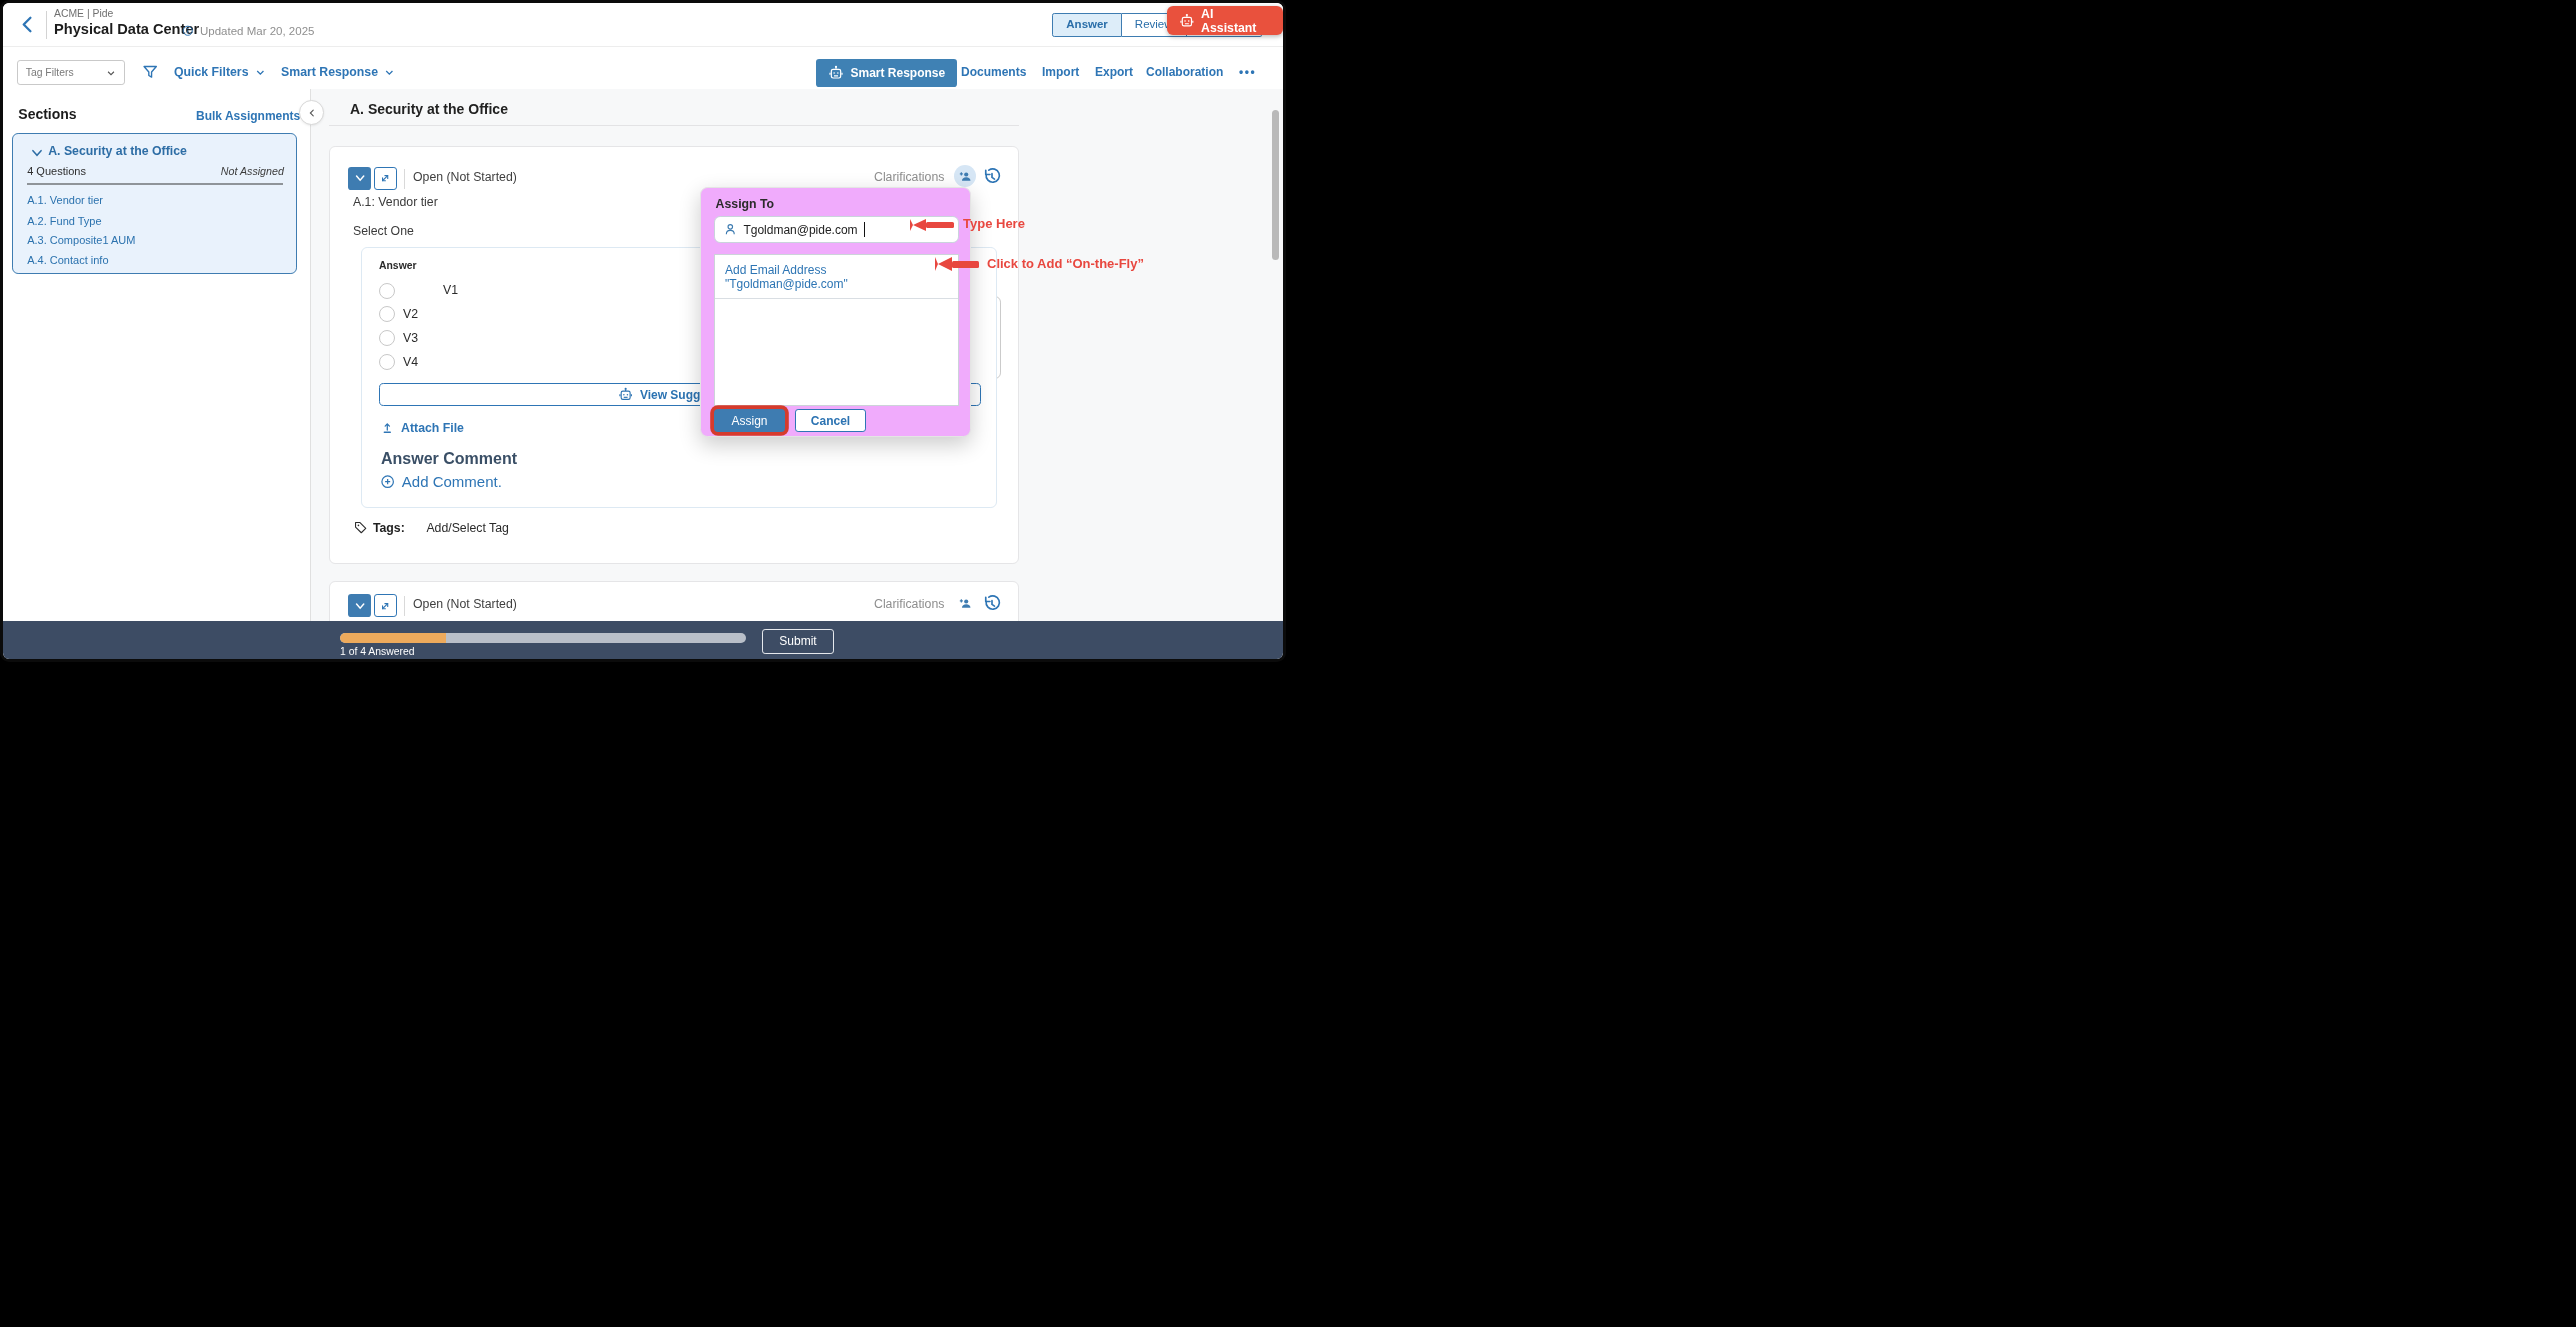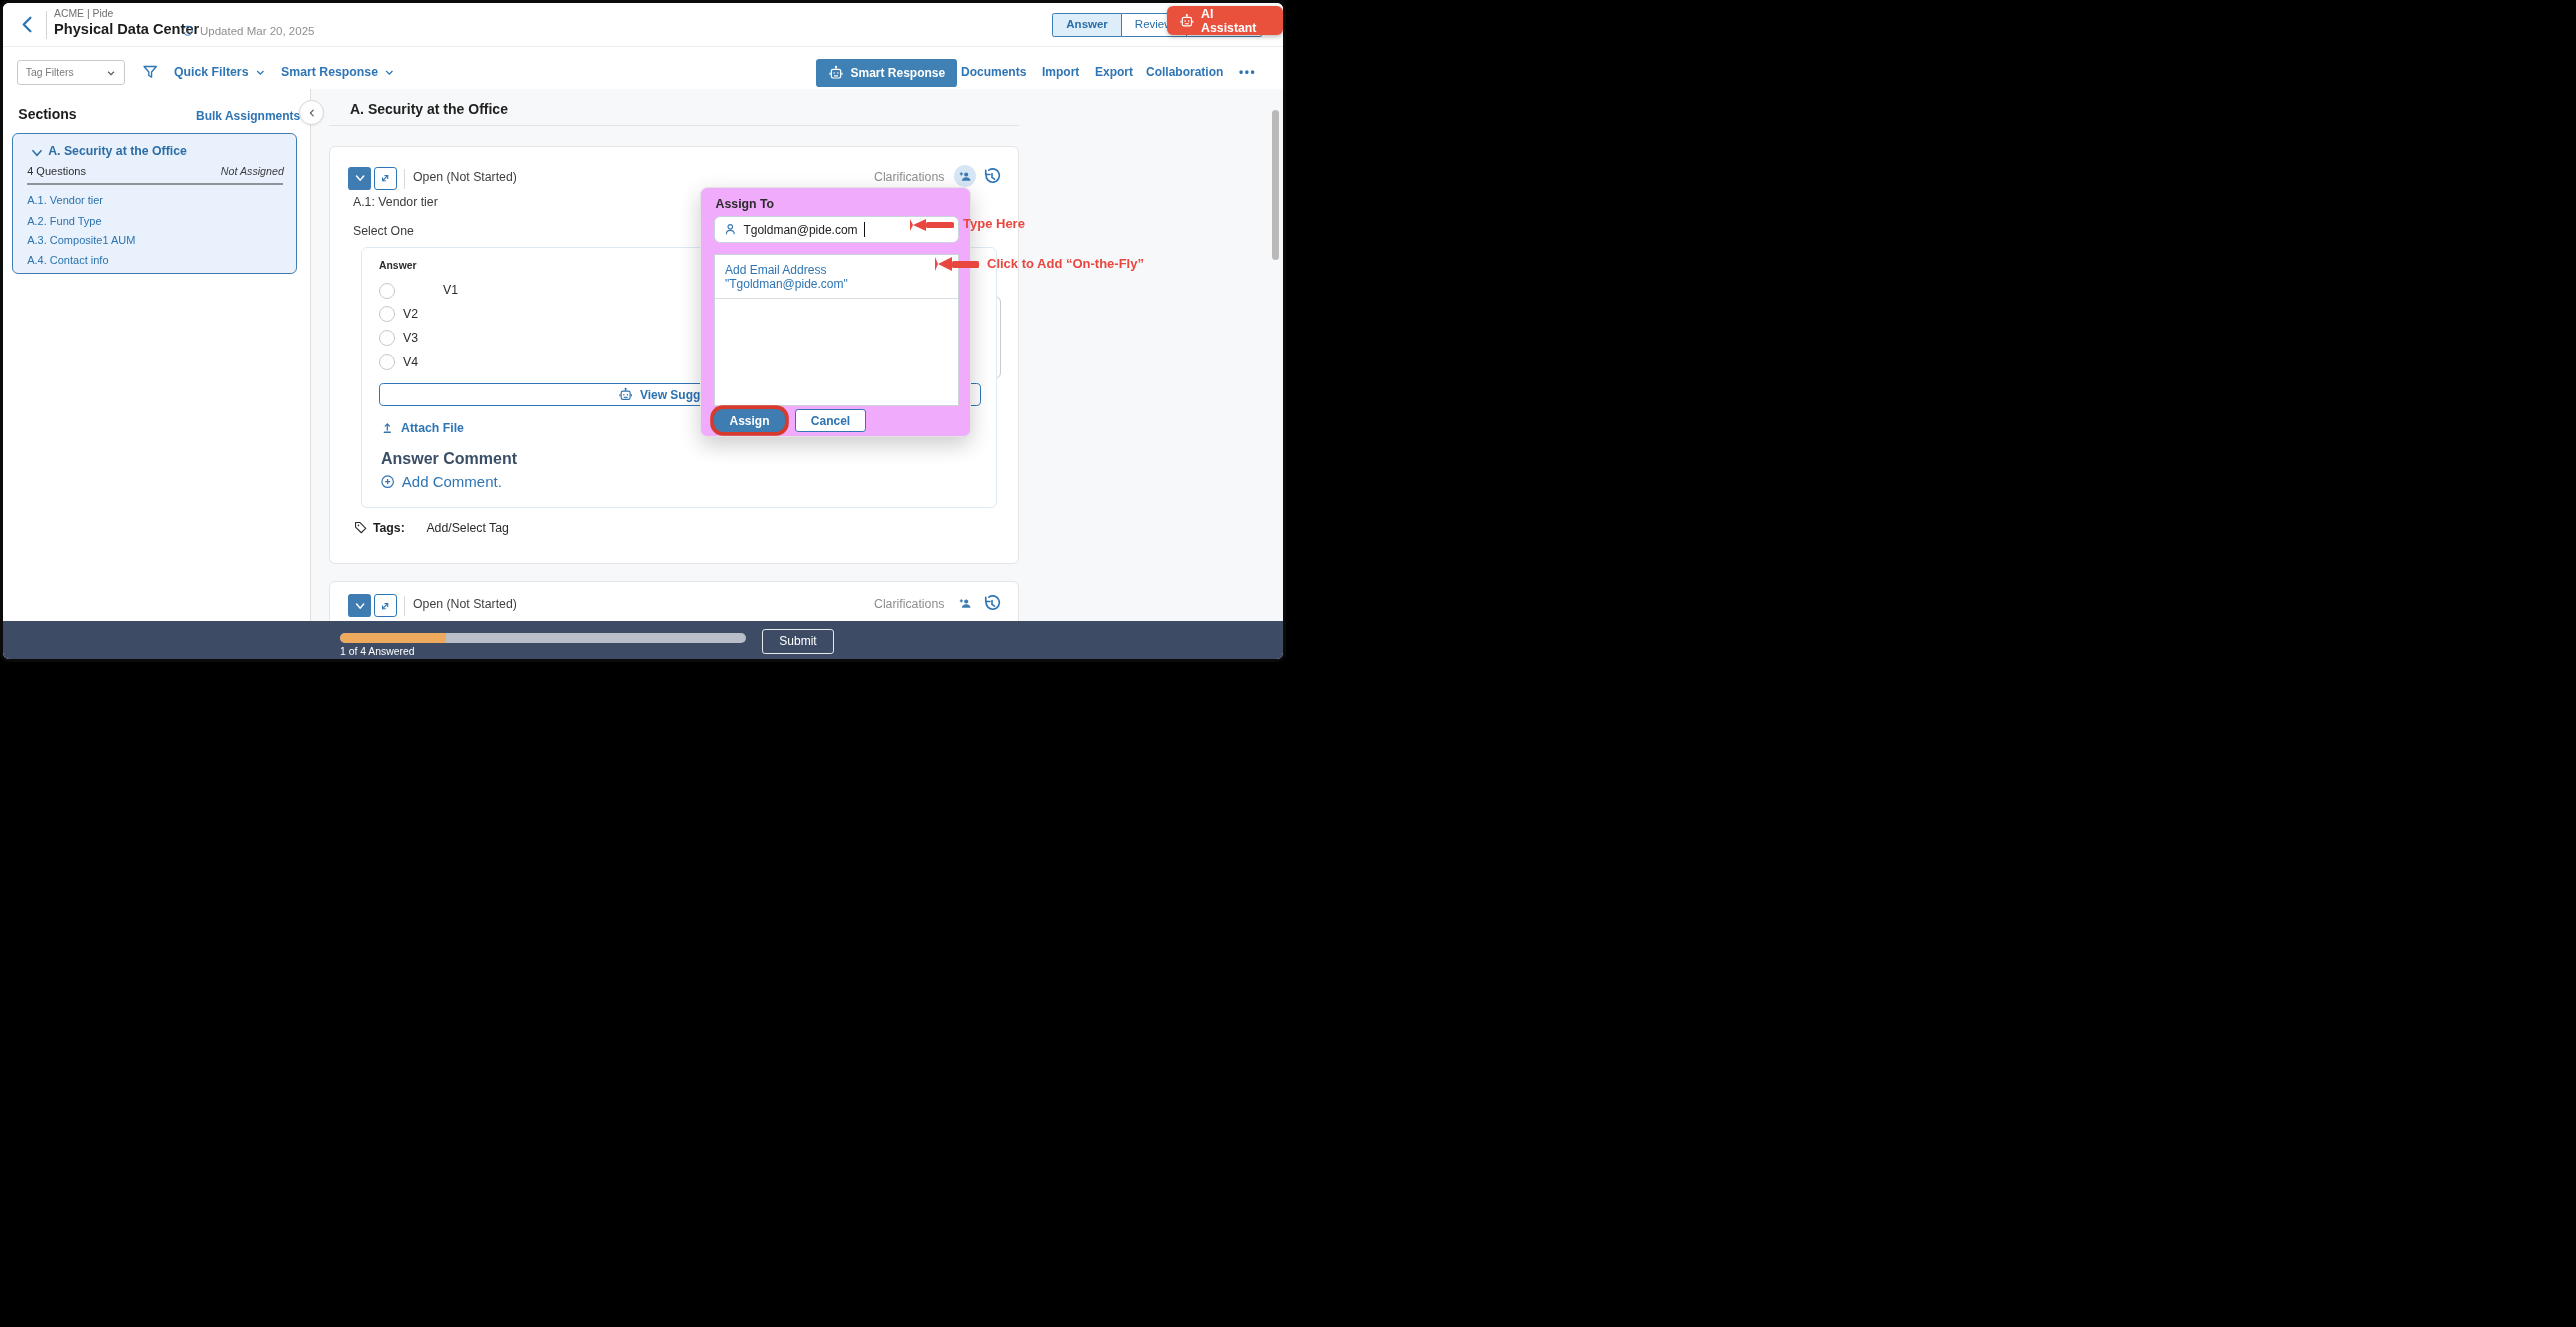--- a/index.html
+++ b/index.html
@@ -81,21 +81,21 @@
   .addtag{font-size:12.3px;color:#2b2b2b;margin-left:17px;cursor:pointer;}
 
   
   .popup{left:697px;top:184px;width:271px;height:250px;background:#f0abfc;border:0.8px solid #e4e4e4;border-radius:7.7px;box-shadow:0 7.7px 21.5px rgba(0,0,0,.2);z-index:50;box-sizing:border-box;}
   .pp-title{left:14.6px;top:9.2px;font-size:12.3px;font-weight:600;color:#2b2b2b;}
   .pp-input{left:13px;top:28px;width:245px;height:27px;border:0.8px solid #c9d3dc;border-radius:6.1px;box-sizing:border-box;display:flex;align-items:center;padding:0 7.7px;gap:6.1px;background:#fff;cursor:text;}
   .pp-val{font-size:12px;color:#222;}
   .caret{width:1.2px;height:14.6px;background:#111;}
   .pp-list{left:13px;top:66px;width:245px;height:152px;border:0.8px solid #ccd3d9;box-sizing:border-box;background:#fff;}
   .pp-row{padding:7.7px 10px;font-size:12px;color:#2d75b4;border-bottom:0.8px solid #d9dee3;cursor:pointer;}
-  .pp-assign{left:13px;top:221px;width:71px;height:23px;background:#3e7cb1;border:none;border-radius:9px;color:#fff;font-size:12px;font-weight:700;font-family:inherit;box-shadow:0 0 0 3.8px #d63b2c;cursor:pointer;}
+  .pp-assign{left:13px;top:221px;width:71px;height:23px;background:#3e7cb1;border:none;border-radius:4px;color:#fff;font-size:12px;font-weight:400;font-family:inherit;box-shadow:0 0 0 3.8px #d63b2c;cursor:pointer;}
   .pp-cancel{left:94px;top:221px;width:71px;height:23px;background:#fff;border:1.2px solid #2e75b5;border-radius:3.1px;color:#2c73b2;font-size:12px;font-weight:600;font-family:inherit;box-sizing:border-box;cursor:pointer;}
 
   
   .anno{z-index:60;color:#e8473f;}
   .anno-txt{font-size:13px;font-weight:800;white-space:nowrap;}
   .arrow{display:flex;align-items:center;}
   .a-head{width:0;height:0;border-style:solid;}
   .a-shaft{background:#e8473f;border-radius:1.5px;}
 
   

